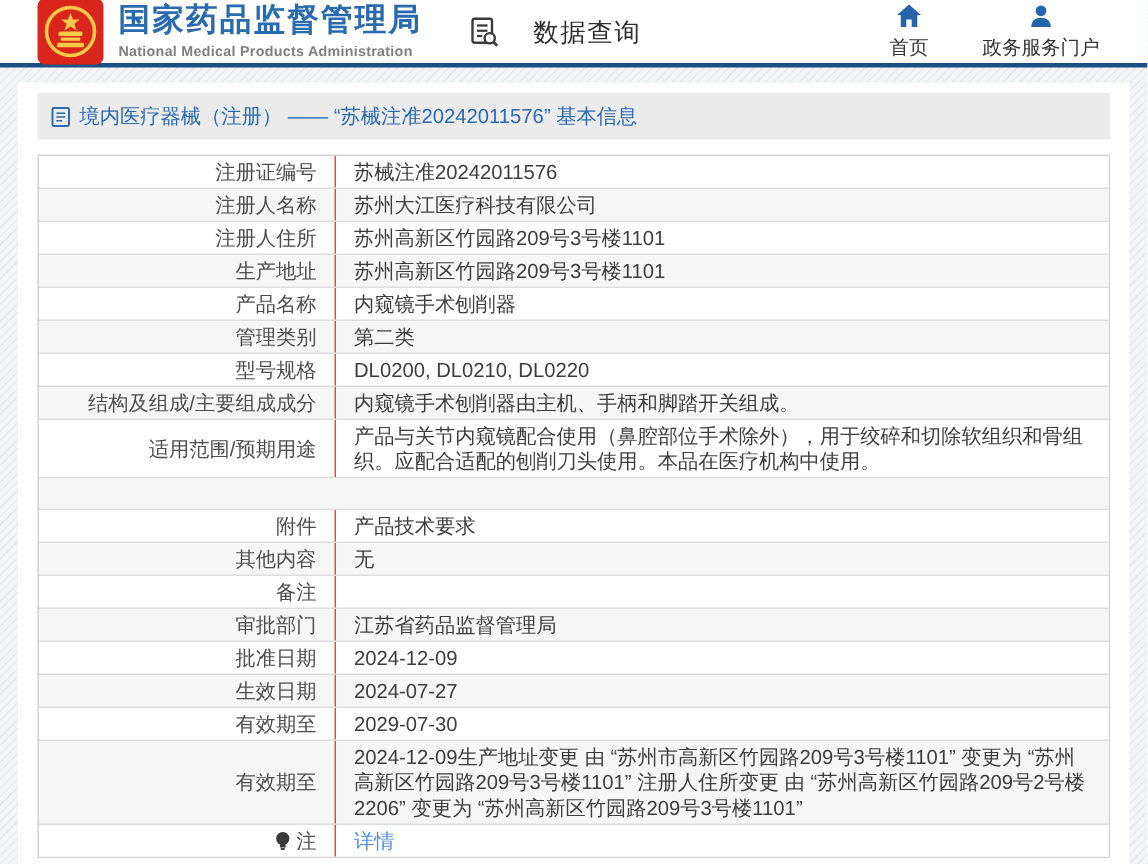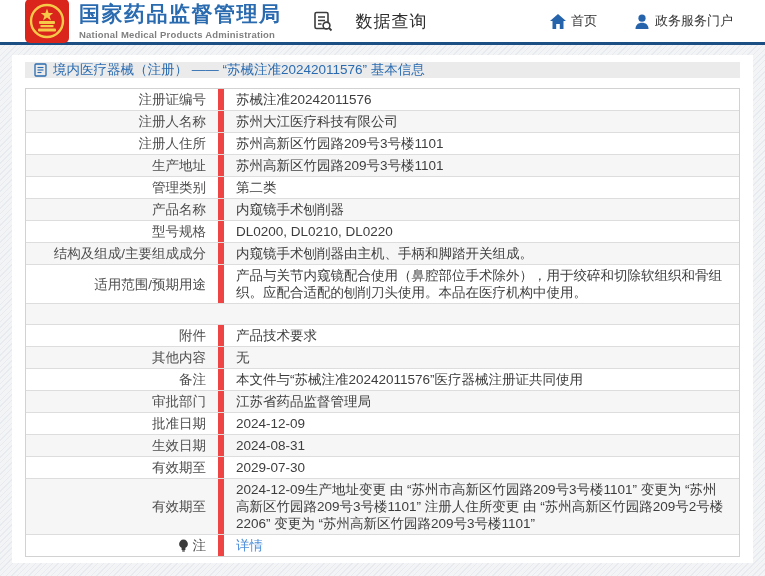--- a/index.html
+++ b/index.html
@@ -12,33 +12,33 @@
   
   .header { background:#ffffff; height:42px; display:flex; align-items:center; padding:0 24px 0 25px; }
   .logo-box { width:44px; height:44px; background:#d9251c; border-radius:5px; flex:none;
               display:flex; align-items:center; justify-content:center; }
   .brand { margin-left:10px; }
   .brand-cn { font-size:21px; font-weight:bold; color:#2a6bb0; letter-spacing:1.5px; line-height:1.1; }
   .brand-en { font-size:9.5px; color:#7f7f7f; margin-top:3px; letter-spacing:.2px;font-weight:bold; }
   .data-query { display:flex; align-items:center; gap:22px; margin-left:30px; cursor:pointer;
                 font-size:17px; color:#2f2f2f; letter-spacing:1px; }
   .nav { margin-left:auto; display:flex; gap:36px; padding-right:8px; }
-  .nav-item { display:flex; align-items:center; gap:4px;
+  .nav-item { display:flex; flex-direction:column; align-items:center; gap:4px;
               font-size:13px; color:#333; cursor:pointer; }
   .divider { height:3px; background:#1b4e82; }
   
   .card { margin:10px 12px 0 12px; background:#ffffff; padding:7px 13px 6px 13px; }
-  .page-title-bar { background:#ebebeb; height:16px; display:flex; align-items:center;
+  .page-title-bar { background:#ebebeb; height:31px; display:flex; align-items:center;
                     padding:0 9px; gap:6px; color:#2a6bb0; font-size:13.5px; }
   
   .table { margin-top:10px; border:1px solid #d2d2d2; }
   .trow { display:flex; border-bottom:1px solid #dddddd; background:#ffffff; }
   .trow:last-child { border-bottom:none; }
   .trow:nth-child(even) { background:#f6f6f6; }
-  .tlabel { width:198px; flex:none; border-right:6px solid #ef4444;
+  .tlabel { width:198px; flex:none; border-right:1px solid #ef4444;
             display:flex; justify-content:flex-end; align-items:center; gap:4px;
             text-align:right; padding:2px 12px 2px 4px;
             font-size:13.5px; color:#4d4d4d; line-height:17px; }
   .tvalue { flex:1; padding:2px 12px; font-size:13.5px; color:#3d3d3d;
             line-height:17px; display:flex; align-items:center; min-height:20px; }
   .tvalue .inner { display:block; }
   a.detail-link { color:#4f8fd8; text-decoration:none; cursor:pointer; }
   .bulb { flex:none; }
 </style>
 </head>
@@ -127,36 +127,36 @@
       <div class="trow">
         <div class="tlabel">
           <span>生产地址</span>
         </div>
         <div class="tvalue">
           <span class="inner">苏州高新区竹园路209号3号楼1101</span>
         </div>
       </div>
       <div class="trow">
         <div class="tlabel">
+          <span>产品名称</span>
+        </div>
+        <div class="tvalue">
+          <span class="inner">内窥镜手术刨削器</span>
+        </div>
+      </div>
+      <div class="trow">
+        <div class="tlabel">
           <span>管理类别</span>
         </div>
         <div class="tvalue">
           <span class="inner">第二类</span>
         </div>
       </div>
       <div class="trow">
         <div class="tlabel">
-          <span>产品名称</span>
-        </div>
-        <div class="tvalue">
-          <span class="inner">内窥镜手术刨削器</span>
-        </div>
-      </div>
-      <div class="trow">
-        <div class="tlabel">
           <span>型号规格</span>
         </div>
         <div class="tvalue">
           <span class="inner">DL0200, DL0210, DL0220</span>
         </div>
       </div>
       <div class="trow">
         <div class="tlabel">
           <span>结构及组成/主要组成成分</span>
         </div>
@@ -190,23 +190,20 @@
           <span>其他内容</span>
         </div>
         <div class="tvalue">
           <span class="inner">无</span>
         </div>
       </div>
       <div class="trow">
         <div class="tlabel">
           <span>备注</span>
         </div>
-        <div class="tvalue">
-          <span class="inner">本文件与“苏械注准20242011576”医疗器械注册证共同使用</span>
-        </div>
       </div>
       <div class="trow">
         <div class="tlabel">
           <span>审批部门</span>
         </div>
         <div class="tvalue">
           <span class="inner">江苏省药品监督管理局</span>
         </div>
       </div>
       <div class="trow">
@@ -215,21 +212,21 @@
         </div>
         <div class="tvalue">
           <span class="inner">2024-12-09</span>
         </div>
       </div>
       <div class="trow">
         <div class="tlabel">
           <span>生效日期</span>
         </div>
         <div class="tvalue">
-          <span class="inner">2024-08-31</span>
+          <span class="inner">2024-07-27</span>
         </div>
       </div>
       <div class="trow">
         <div class="tlabel">
           <span>有效期至</span>
         </div>
         <div class="tvalue">
           <span class="inner">2029-07-30</span>
         </div>
       </div>

